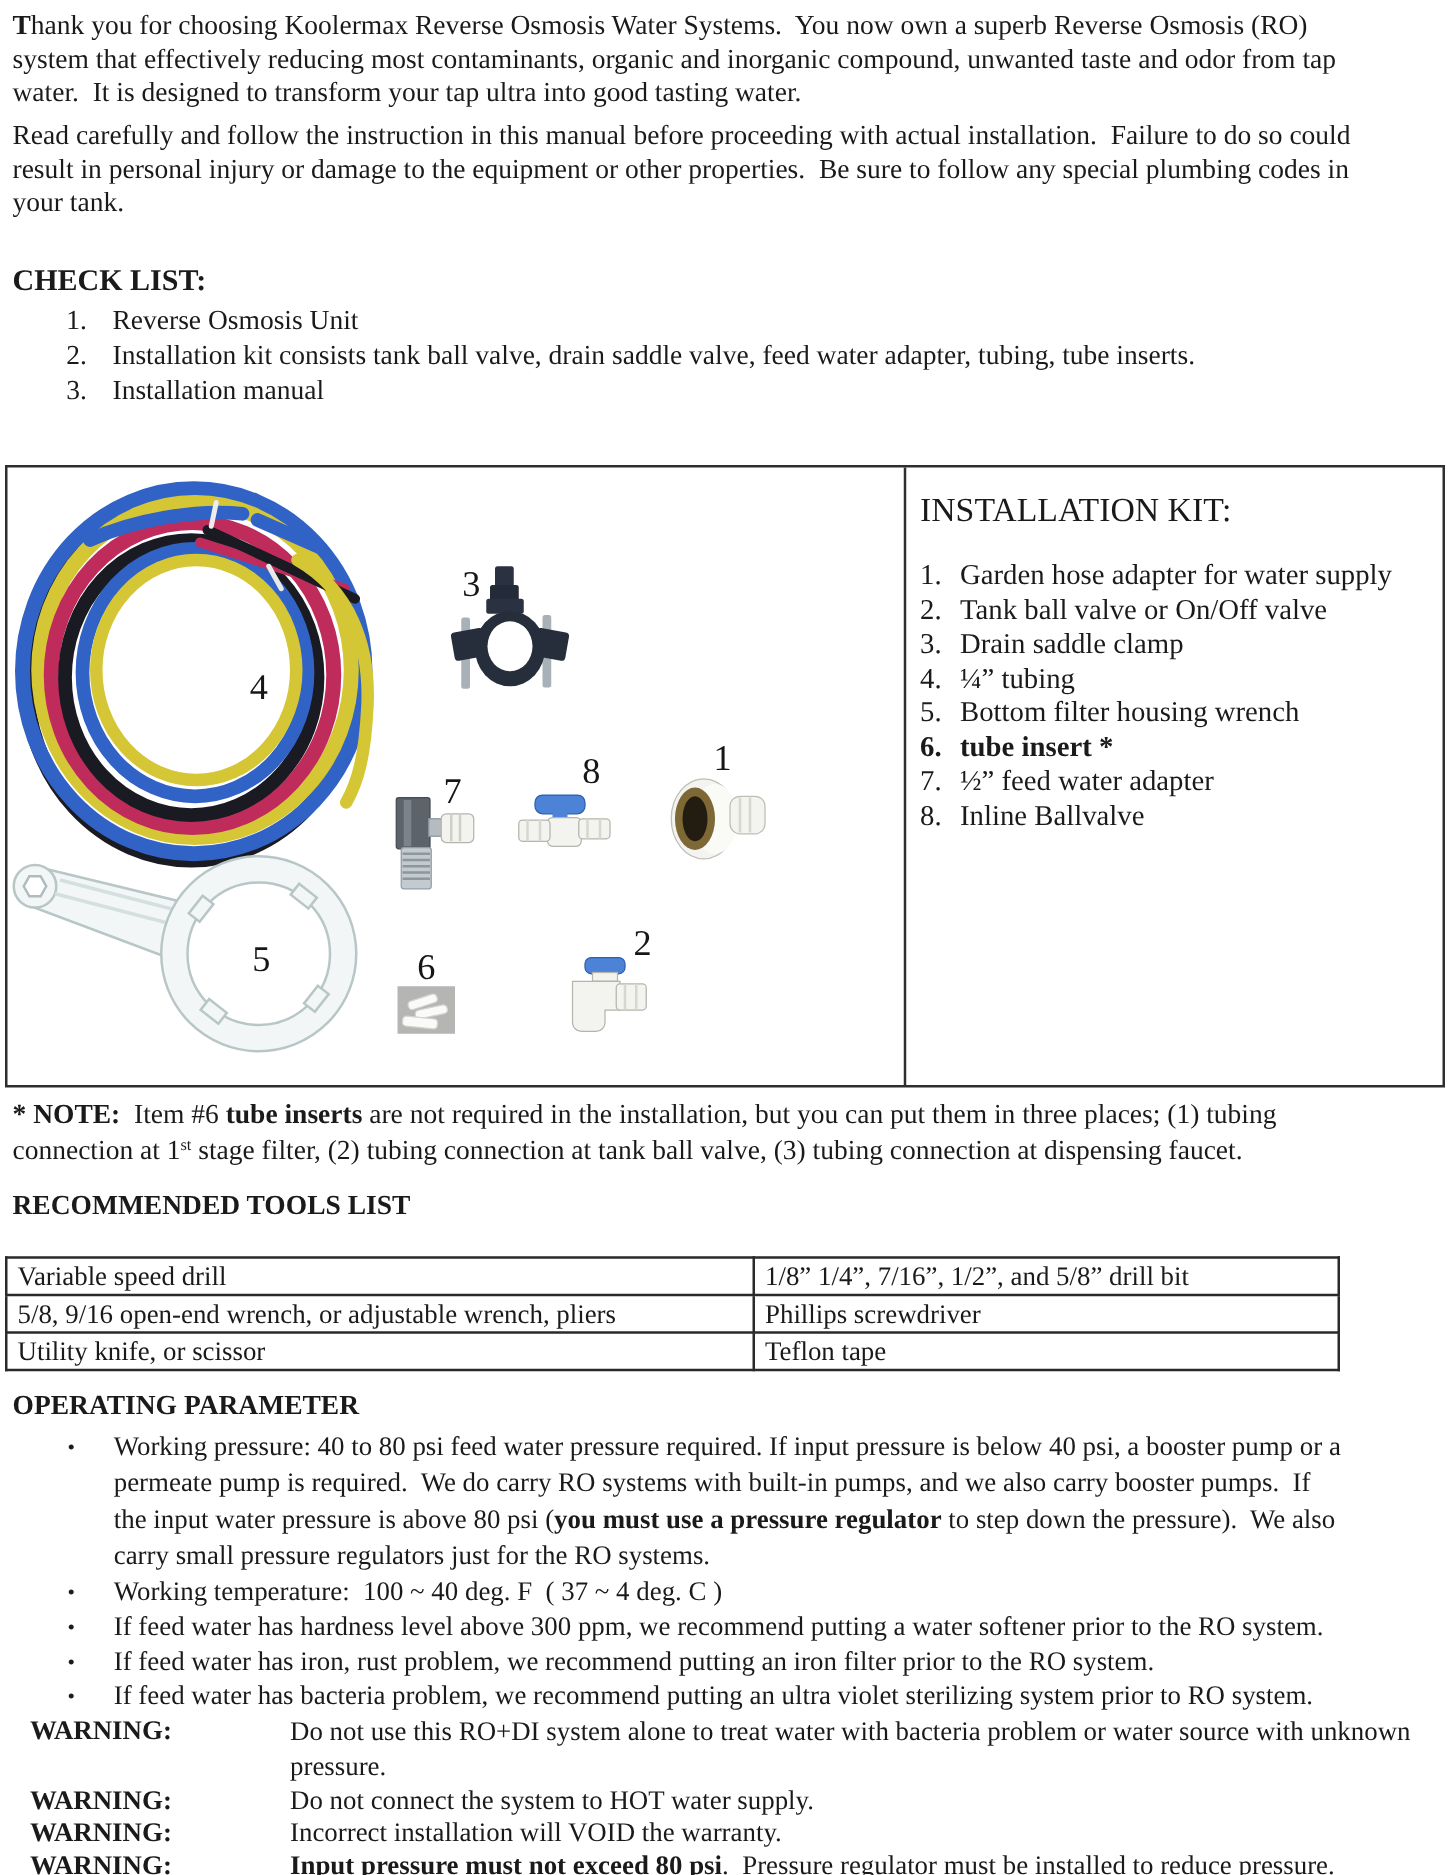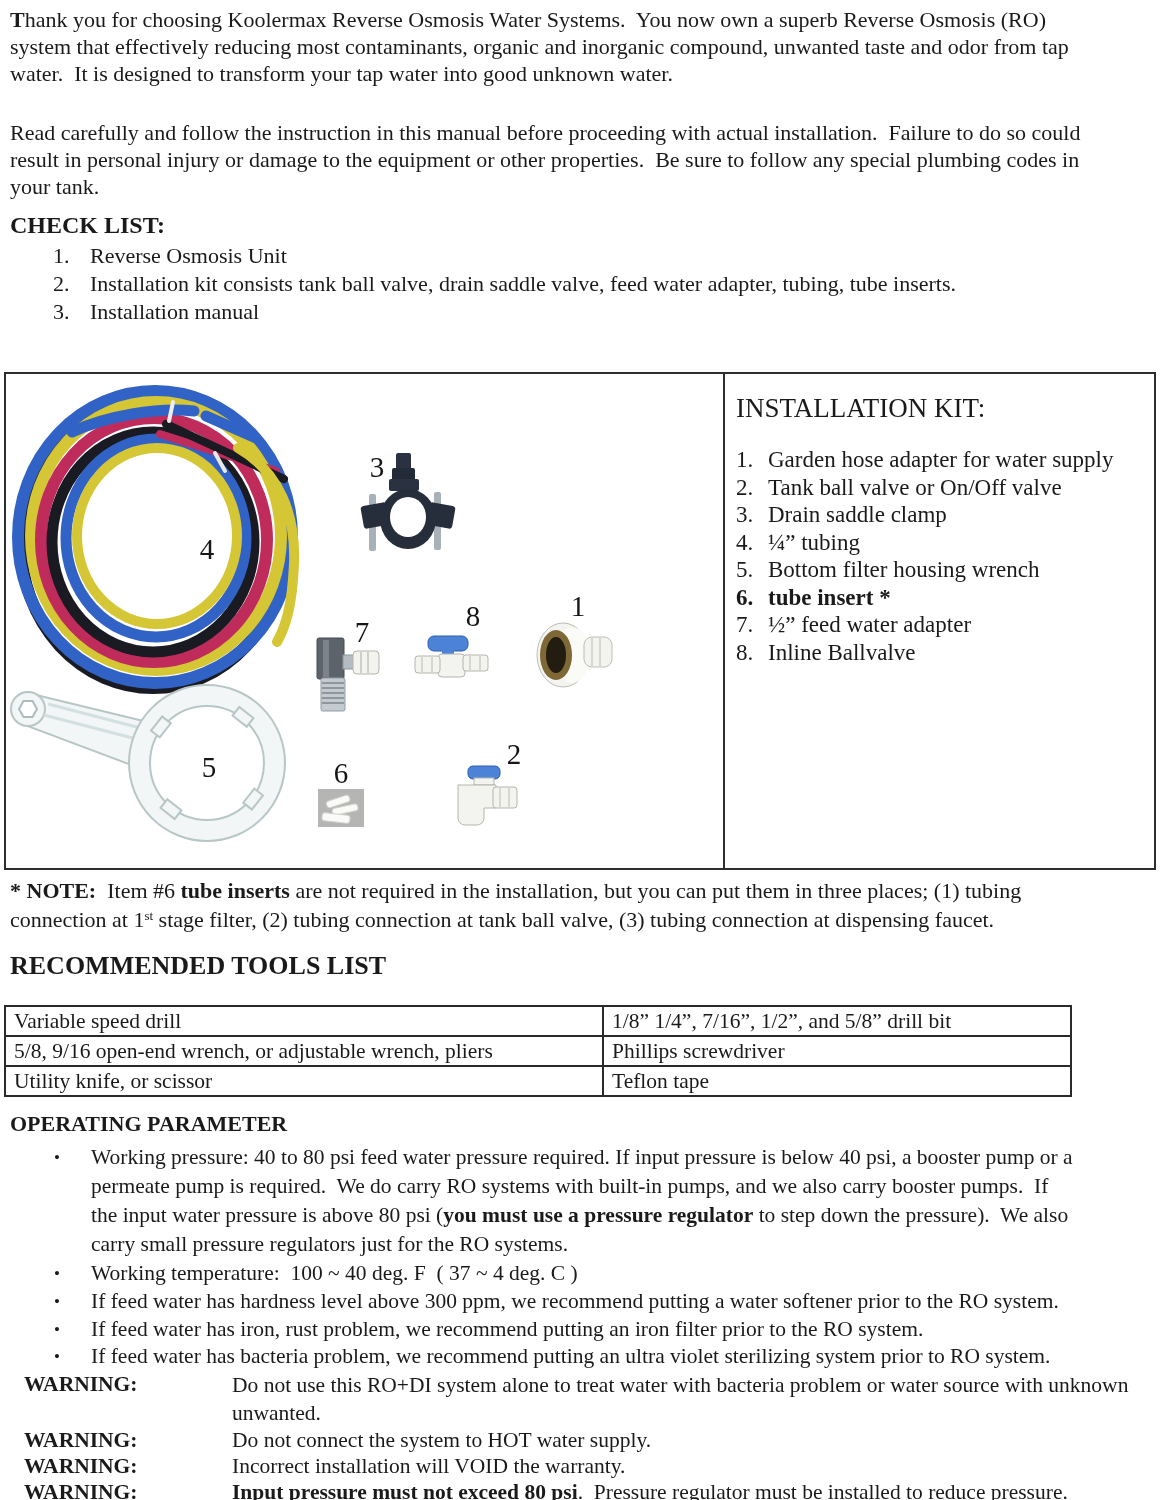--- a/index.html
+++ b/index.html
@@ -11,21 +11,21 @@
     font-family:"Liberation Serif","DejaVu Serif",serif;
     overflow:hidden;
   }
   .tline{white-space:pre;}
   b{font-weight:700;}
   sup{font-size:13px;vertical-align:7px;line-height:0;}
 
   
   .para{position:absolute;left:10px;font-size:22px;line-height:27px;}
   .p1{top:6px;}
-  .p2{top:119px;}
+  .p2{top:94px;}
   .lead{font-weight:700;}
 
   
   .check-title{position:absolute;left:10px;top:212px;margin:0;font-size:24px;font-weight:700;white-space:pre;}
   .check-items{position:absolute;left:10px;top:242px;font-size:22px;line-height:28px;}
   .citem{display:flex;}
   .cnum{margin-left:43px;width:37px;white-space:pre;}
   .ctext{white-space:pre;}
 
   
@@ -40,21 +40,21 @@
   .kitem{display:flex;}
   .knum{width:32px;white-space:pre;}
   .ktext{white-space:pre;}
   .kitem.bold .knum,.kitem.bold .ktext{font-weight:700;}
   .photo-svg text{font-family:"Liberation Serif","DejaVu Serif",serif;font-size:29px;fill:#161616;text-anchor:middle;}
 
   
   .note{position:absolute;left:10px;top:876px;font-size:22px;line-height:29px;}
 
   
-  .tools-title{position:absolute;left:10px;top:951px;margin:0;font-size:26px;font-weight:700;white-space:pre;}
+  .tools-title{position:absolute;left:10px;top:951px;margin:0;font-size:22px;font-weight:700;white-space:pre;}
   .tools-table{
     position:absolute;left:4px;top:1005px;width:1068px;
     border-collapse:collapse;table-layout:fixed;
   }
   .tools-table td{
     border:2px solid #2a2a2a;height:28px;
     font-size:21.5px;padding:0 4px 0 8px;white-space:pre;
   }
   .tools-table td.c1{width:584px;}
 
@@ -72,21 +72,21 @@
   .warning.w1 .tline{line-height:28px;}
 </style>
 </head>
 <body>
 
 <div class="page">
 
   <div class="para p1">
     <div class="tline"><span class="lead">T</span><span>hank you for choosing Koolermax Reverse Osmosis Water Systems.  You now own a superb Reverse Osmosis (RO)</span></div>
     <div class="tline">system that effectively reducing most contaminants, organic and inorganic compound, unwanted taste and odor from tap</div>
-    <div class="tline">water.  It is designed to transform your tap water into good unknown water.</div>
+    <div class="tline">water.  It is designed to transform your tap ultra into good tasting water.</div>
   </div>
 
   <div class="para p2">
     <div class="tline">Read carefully and follow the instruction in this manual before proceeding with actual installation.  Failure to do so could</div>
     <div class="tline">result in personal injury or damage to the equipment or other properties.  Be sure to follow any special plumbing codes in</div>
     <div class="tline">your tank.</div>
   </div>
 
   <h2 class="check-title">CHECK LIST:</h2>
   <div class="check-items">
@@ -299,21 +299,21 @@
       <span class="dot">•</span>
       <div class="tline">If feed water has bacteria problem, we recommend putting an ultra violet sterilizing system prior to RO system.</div>
     </div>
   </div>
 
   <div class="warnings">
     <div class="warning w1">
       <span class="wlabel">WARNING:</span>
       <div class="wtext">
         <div class="tline">Do not use this RO+DI system alone to treat water with bacteria problem or water source with unknown</div>
-        <div class="tline">unwanted.</div>
+        <div class="tline">pressure.</div>
       </div>
     </div>
     <div class="warning">
       <span class="wlabel">WARNING:</span>
       <div class="tline">Do not connect the system to HOT water supply.</div>
     </div>
     <div class="warning">
       <span class="wlabel">WARNING:</span>
       <div class="tline">Incorrect installation will VOID the warranty.</div>
     </div>

